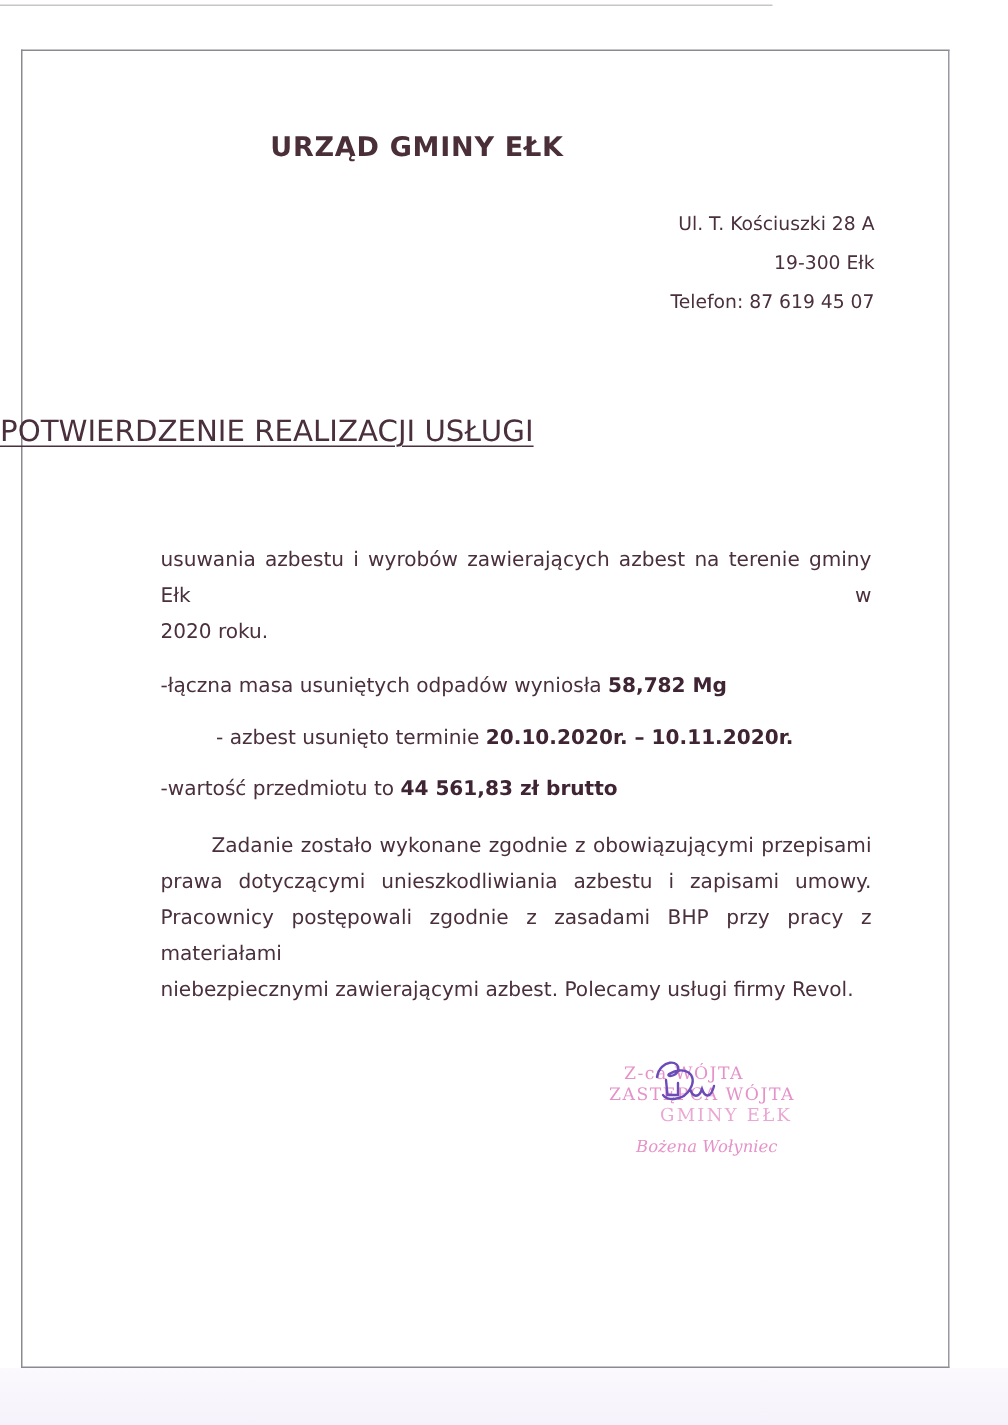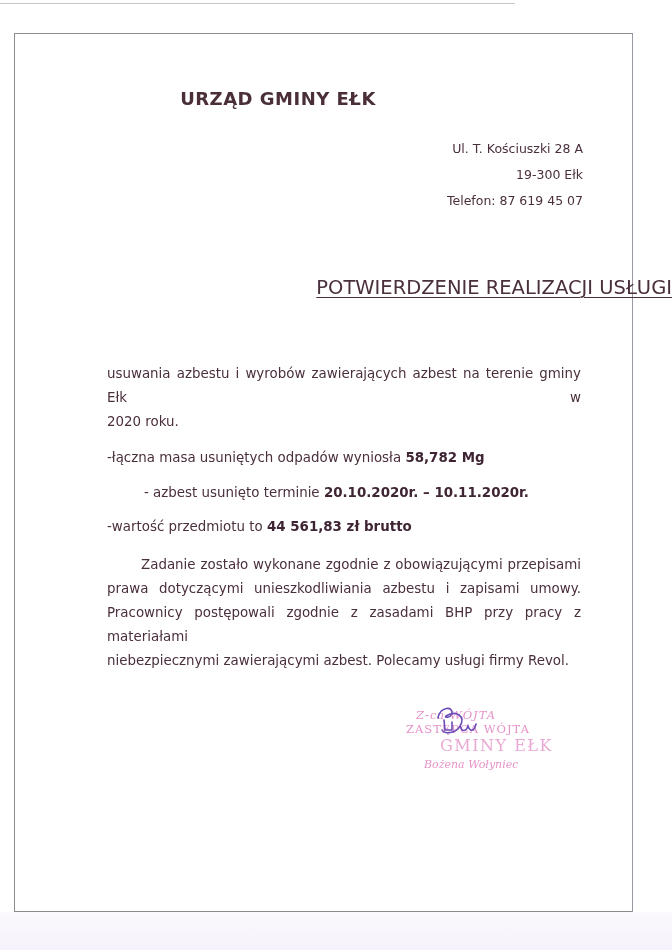--- a/index.html
+++ b/index.html
@@ -27,42 +27,42 @@
   }
   .title {
     position:absolute; left:0; width:556px; top:88px;
     text-align:center; font-weight:bold; font-size:18px; letter-spacing:0.5px;
     color:#4a2f38;
   }
   .addr {
     position:absolute; right:89px; text-align:right; font-size:12.5px; color:#4a2f3c;
   }
   .doc-title {
-    position:absolute; left:0; width:672px; top:276px; text-align:right;
+    position:absolute; left:0; width:672px; top:276px; text-align:left;
     font-size:19.5px; color:#4a2f3c;
   }
   .doc-title span { text-decoration:underline; text-decoration-thickness:1px; text-underline-offset:3px; }
   .para {
     position:absolute; left:107px; width:474px; font-size:13.4px; line-height:24px;
     text-align:justify; text-align-last:left;
   }
   .line {
     position:absolute; left:107px; font-size:13.4px; white-space:nowrap;
   }
   .line b { font-weight:bold; color:#3f2533; }
   .jl { display:block; text-align:justify; text-align-last:justify; }
   .jlast { display:block; text-align:left; }
   .indent { text-indent:34px; }
   .stamp {
     position:absolute; left:400px; top:706px; width:160px; height:70px;
     font-family:"DejaVu Serif", serif; color:#e592c8;
   }
-  .stamp .s1 { position:absolute; left:16px; top:2px; font-size:11.5px; letter-spacing:1px;font-style:italic; }
+  .stamp .s1 { position:absolute; left:16px; top:2px; font-size:11.5px; letter-spacing:1px; }
   .stamp .s2 { position:absolute; left:6px; top:16px; font-size:11.5px; letter-spacing:1px; }
-  .stamp .s3 { position:absolute; left:40px; top:30px; font-size:16px; letter-spacing:1.5px; opacity:0.8; }
+  .stamp .s3 { position:absolute; left:40px; top:30px; font-size:12px; letter-spacing:1.5px; opacity:0.8; }
   .stamp .s4 { position:absolute; left:24px; top:52px; font-size:11px; font-style:italic; }
   .signature { position:absolute; left:430px; top:704px; width:60px; height:40px; }
 </style>
 </head>
 <body>
 
 <div class="topline"></div>
 <div class="scan-shade"></div>
 
 <div class="frame"></div>

